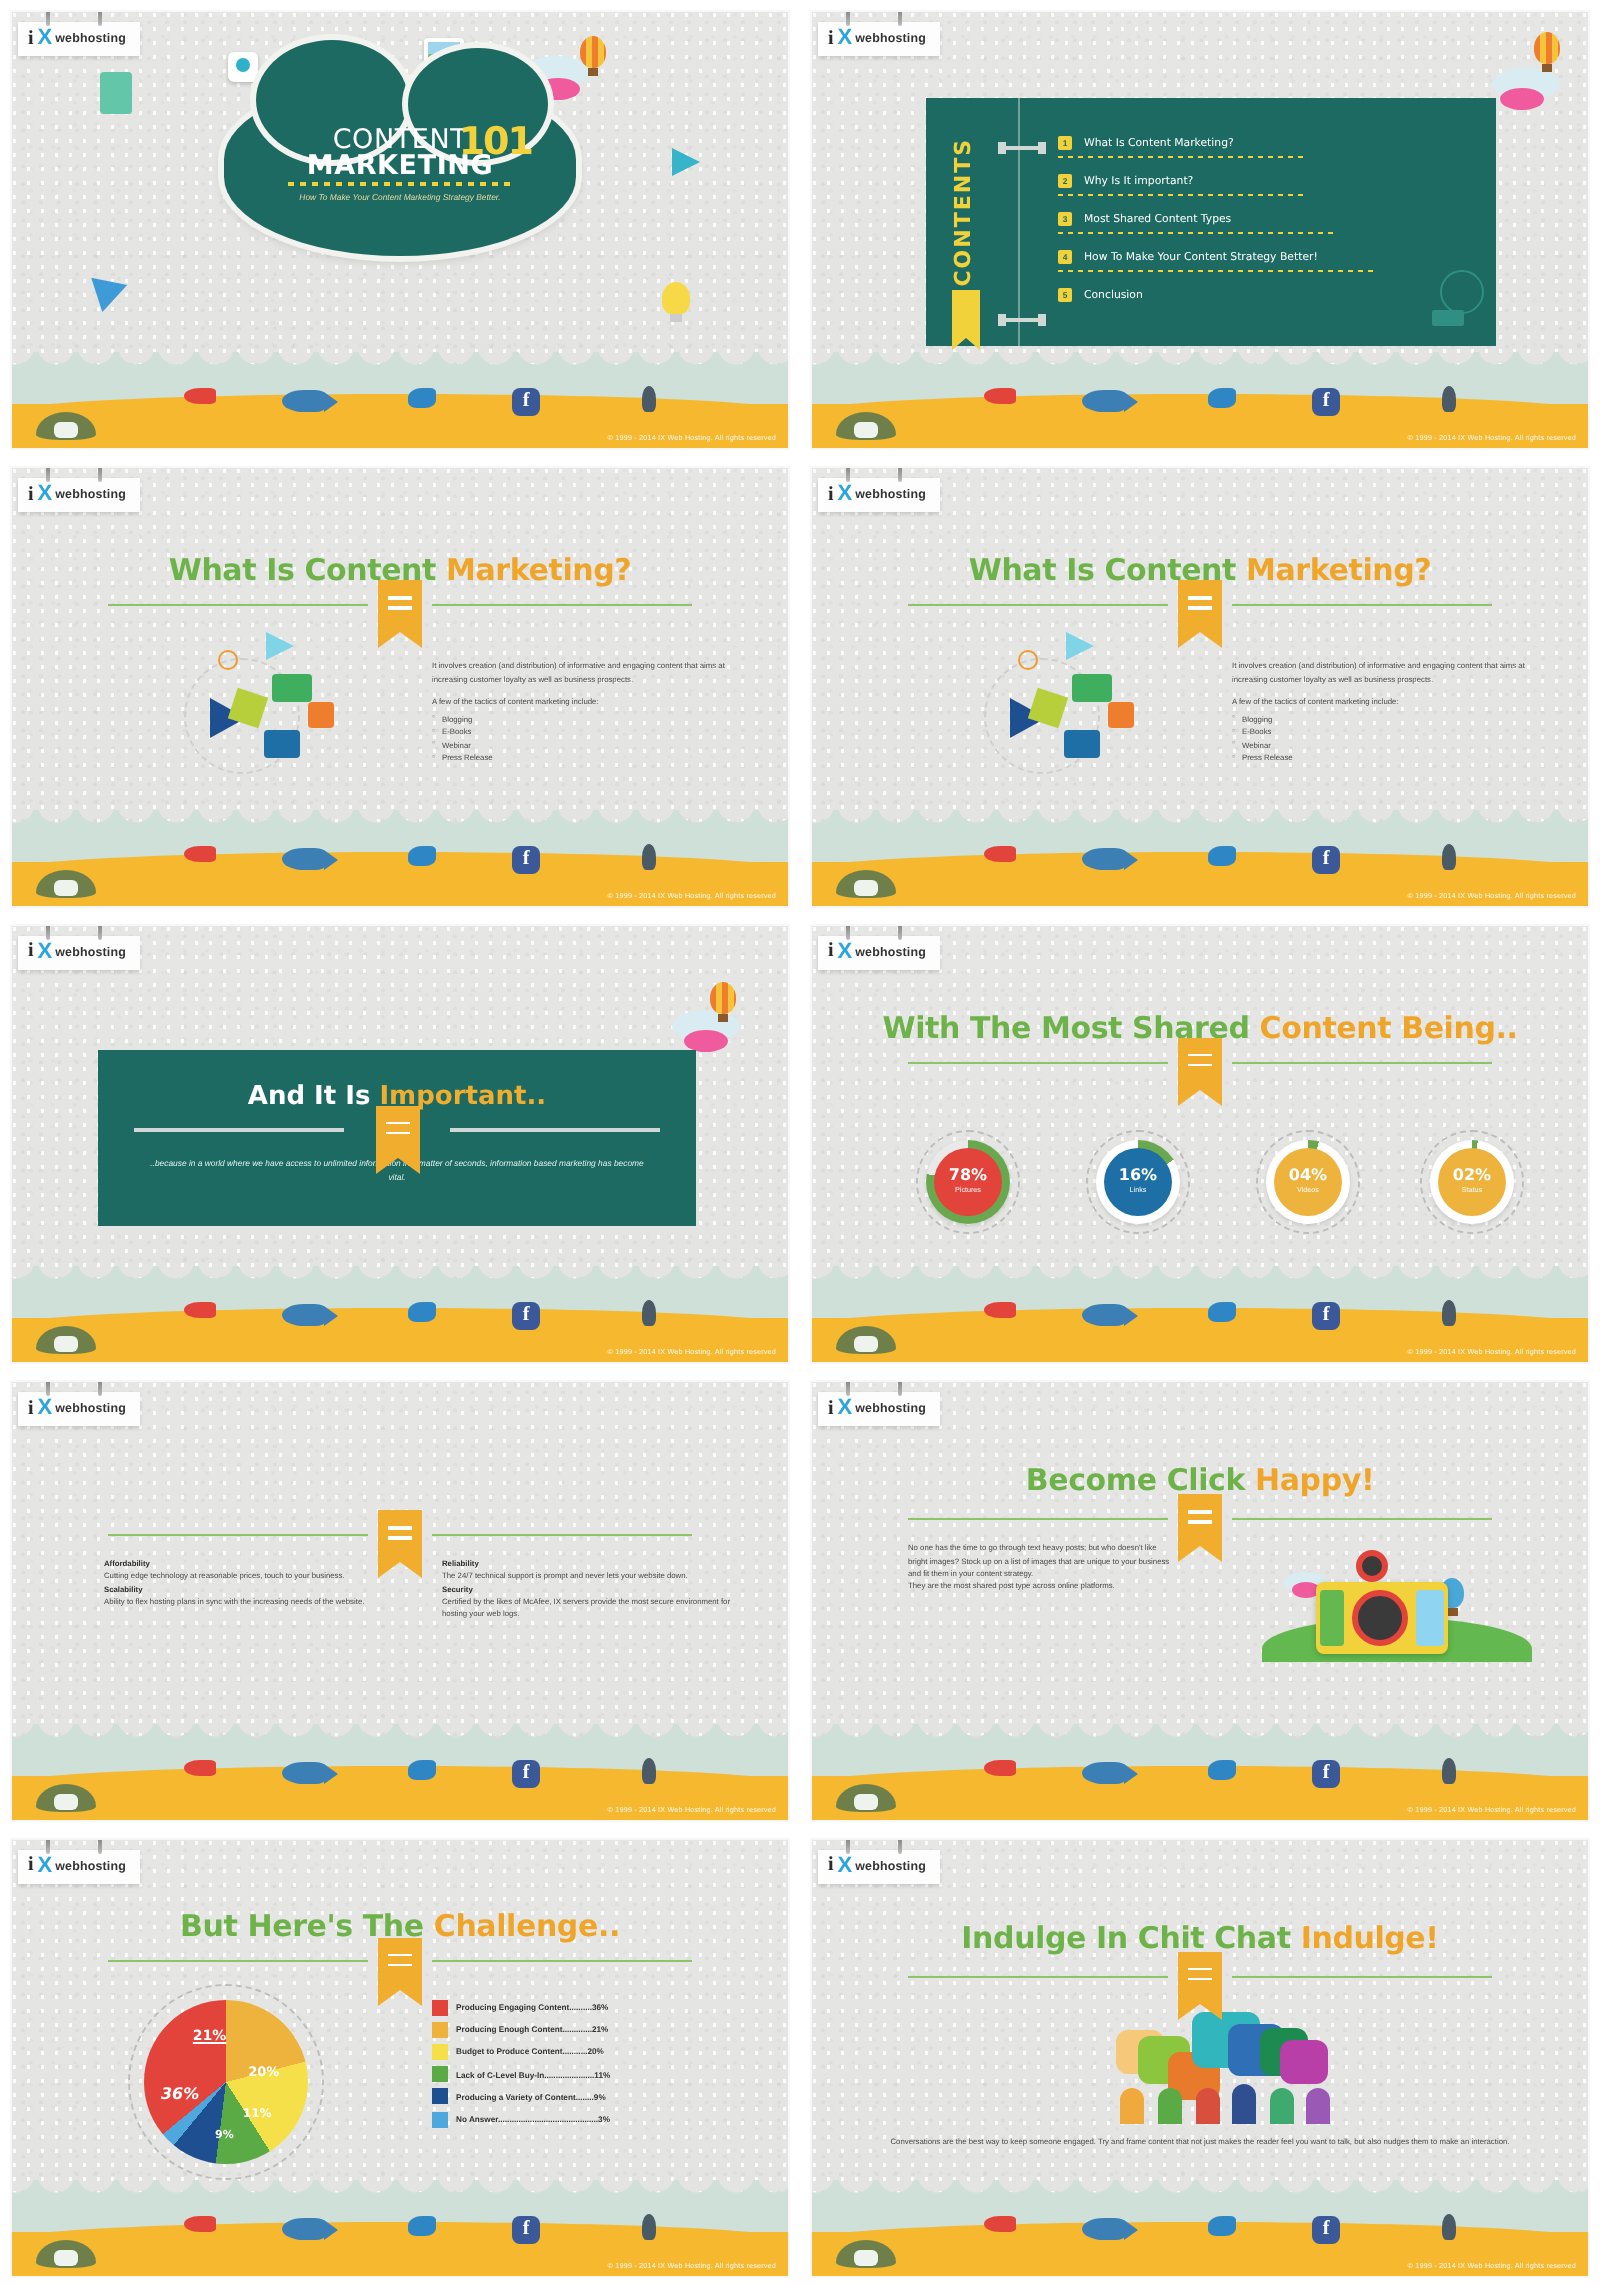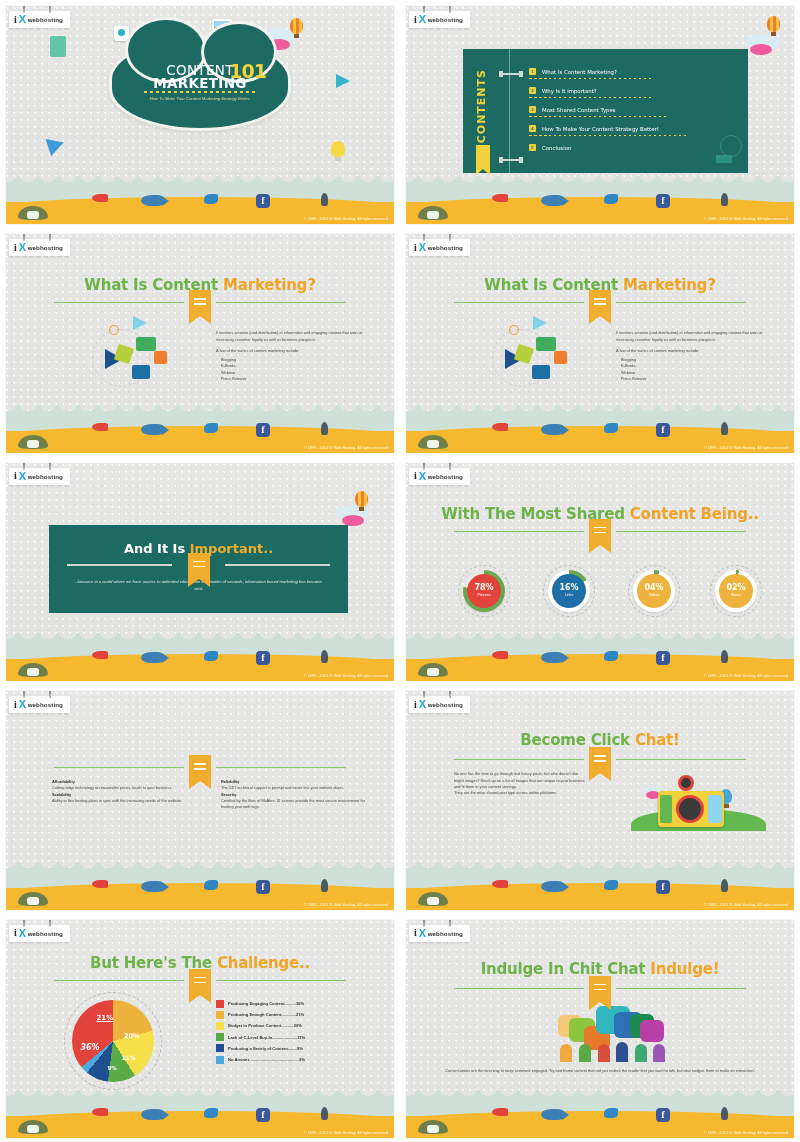--- a/index.html
+++ b/index.html
@@ -594,21 +594,21 @@
     <div class="slide">
       <span class="nail n1"></span>
       <span class="nail n2"></span>
       <div class="logo">
         <span class="li">i</span>
         <span class="lx">X</span>
         <span class="lw">webhosting</span>
       </div>
 
       <div class="title" style="top:40px;">
-        <span>Become Click </span><span class="hl">Chat!</span>
+        <span>Become Click </span><span class="hl">Happy!</span>
       </div>
       <span class="rule" style="left:48px; width:130px; top:68px;"></span>
       <span class="rule" style="right:48px; width:130px; top:68px;"></span>
       <span class="ribbon" style="left:50%; margin-left:-11px; top:56px;">
           <i></i>
           <i></i>
         </span>
 
       <div class="body-text" style="left:48px; width:135px; top:80px;">
         <p>No one has the time to go through text heavy posts; but who doesn't like bright images? Stock up on a list of images that are unique to your business and fit them in your content strategy.</p>

